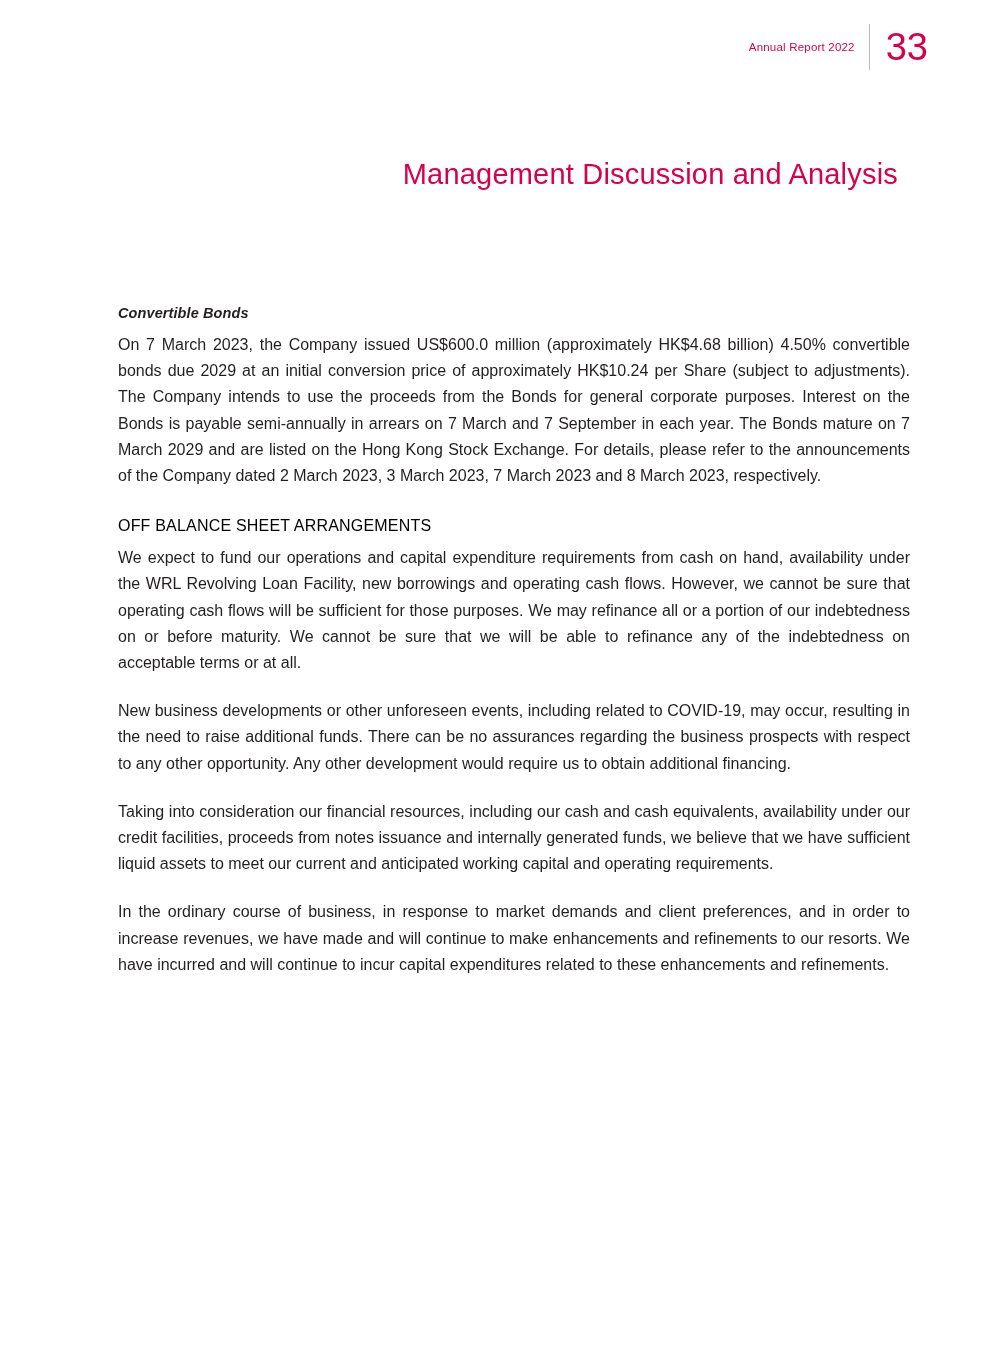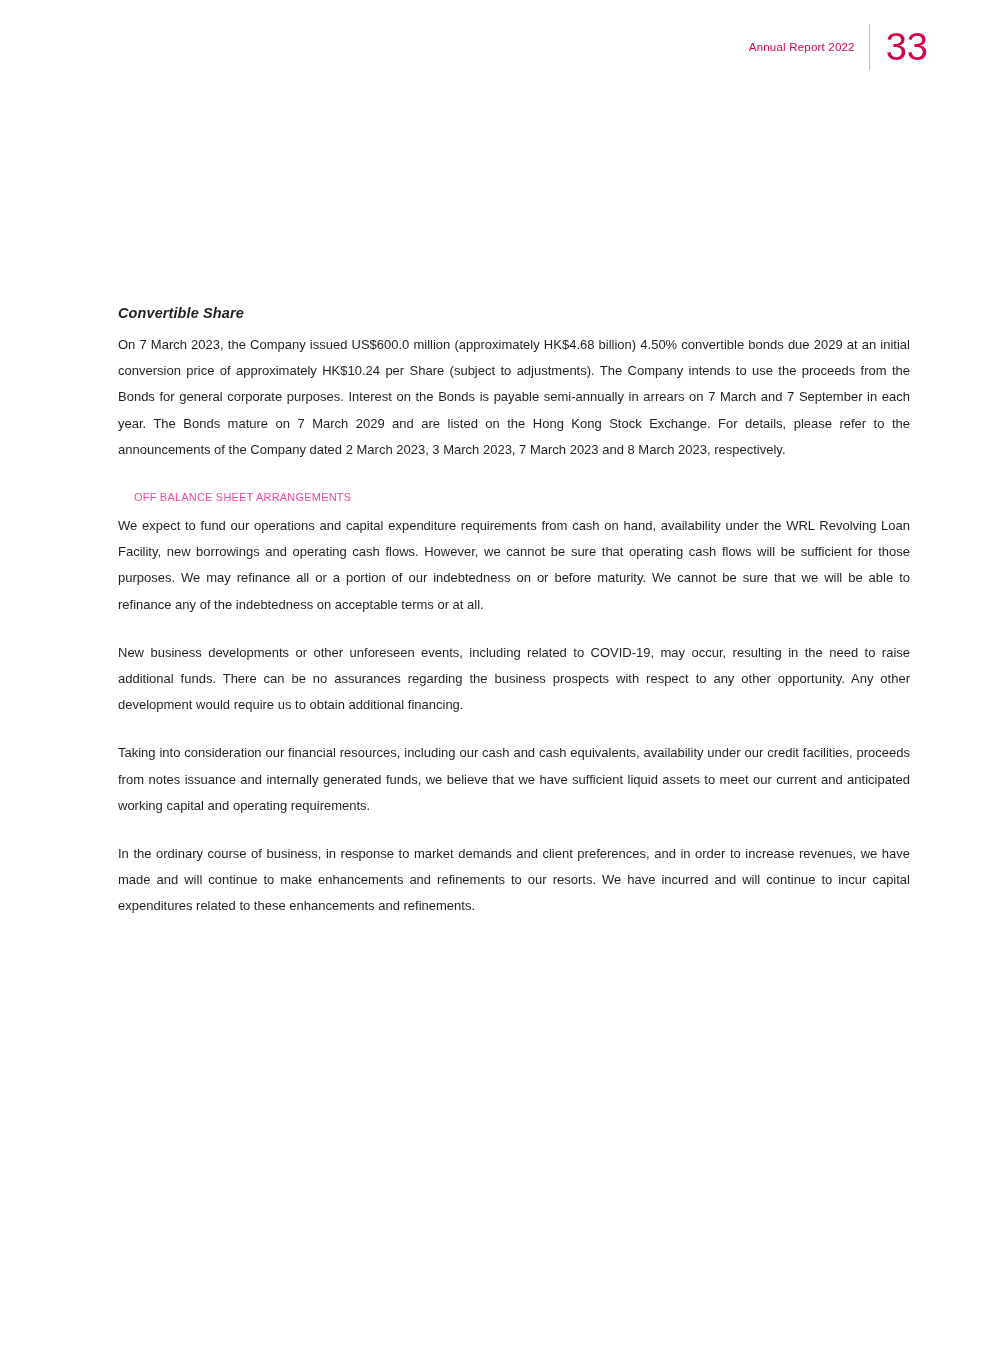--- a/index.html
+++ b/index.html
@@ -72,28 +72,28 @@
   }
   .sub-head {
     font-size: 14.5px;
     font-weight: bold;
     font-style: italic;
     color: #231f20;
     margin: 0 0 11px 0;
     letter-spacing: 0.1px;
   }
   .section-head {
-    font-size: 11px;
-    color: #ec4899;
-    margin: 28px 0 10px 16px;
+    font-size: 16px;
+    color: #000000;
+    margin: 28px 0 10px 0;
     letter-spacing: 0.2px;
     font-weight: 400;
   }
   p.body-par {
-    font-size: 13px;
+    font-size: 16px;
     line-height: 26.2px;
     text-align: justify;
     margin: 0 0 22px 0;
     color: #231f20;
   }
   p.body-par:last-child {
     margin-bottom: 0;
   }
   .tight {
     margin-bottom: 0;
@@ -103,24 +103,25 @@
 <body>
 
 <div class="page">
 
   <div class="header">
     <div class="header-label">Annual Report 2022</div>
     <div class="header-rule"></div>
     <div class="header-pageno">33</div>
   </div>
 
+  <div class="doc-title">Management Discussion and Analysis</div>
 
   <div class="content">
 
-    <h3 class="sub-head">Convertible Share</h3>
+    <h3 class="sub-head">Convertible Bonds</h3>
     <p class="body-par">On 7 March 2023, the Company issued US$600.0 million (approximately HK$4.68 billion) 4.50% convertible bonds due 2029 at an initial conversion price of approximately HK$10.24 per Share (subject to adjustments). The Company intends to use the proceeds from the Bonds for general corporate purposes. Interest on the Bonds is payable semi-annually in arrears on 7 March and 7 September in each year. The Bonds mature on 7 March 2029 and are listed on the Hong Kong Stock Exchange. For details, please refer to the announcements of the Company dated 2 March 2023, 3 March 2023, 7 March 2023 and 8 March 2023, respectively.</p>
 
     <h2 class="section-head">OFF BALANCE SHEET ARRANGEMENTS</h2>
 
     <p class="body-par">We expect to fund our operations and capital expenditure requirements from cash on hand, availability under the WRL Revolving Loan Facility, new borrowings and operating cash flows. However, we cannot be sure that operating cash flows will be sufficient for those purposes. We may refinance all or a portion of our indebtedness on or before maturity. We cannot be sure that we will be able to refinance any of the indebtedness on acceptable terms or at all.</p>
     <p class="body-par">New business developments or other unforeseen events, including related to COVID-19, may occur, resulting in the need to raise additional funds. There can be no assurances regarding the business prospects with respect to any other opportunity. Any other development would require us to obtain additional financing.</p>
     <p class="body-par tight">Taking into consideration our financial resources, including our cash and cash equivalents, availability under our credit facilities, proceeds from notes issuance and internally generated funds, we believe that we have sufficient liquid assets to meet our current and anticipated working capital and operating requirements.</p>
     <p class="body-par">In the ordinary course of business, in response to market demands and client preferences, and in order to increase revenues, we have made and will continue to make enhancements and refinements to our resorts. We have incurred and will continue to incur capital expenditures related to these enhancements and refinements.</p>
 
   </div>

